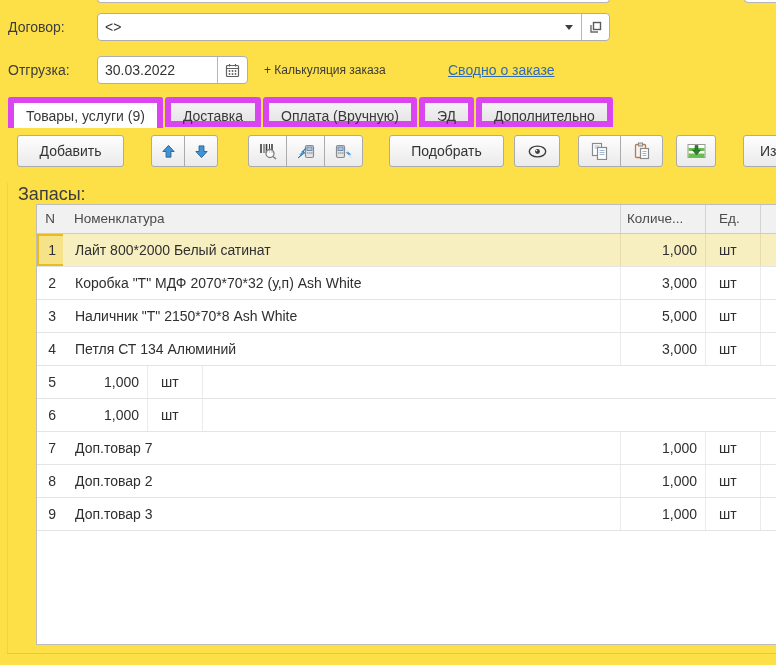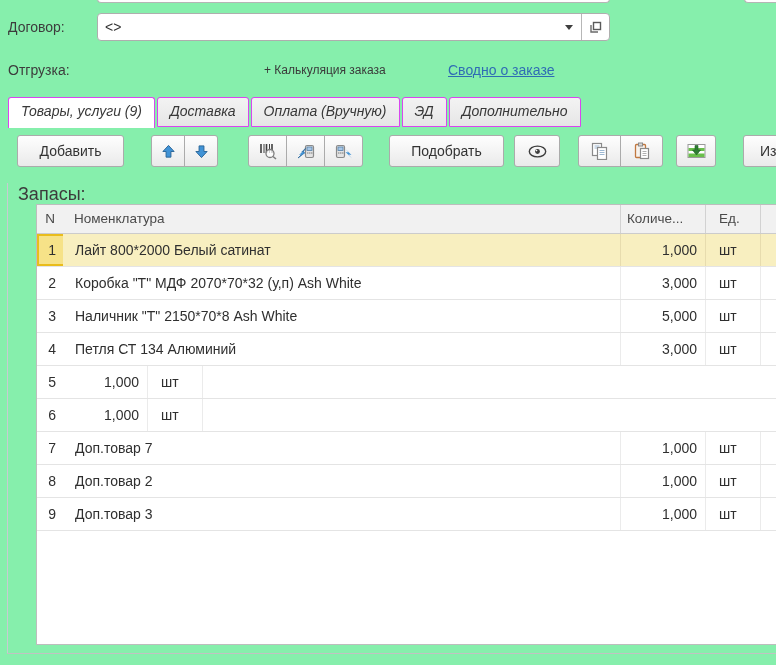--- a/index.html
+++ b/index.html
@@ -1,18 +1,18 @@
 <!DOCTYPE html>
 <html><head>
 <meta charset="utf-8">
 <style>
   * { margin:0; padding:0; box-sizing:border-box; }
   html,body { background:#fff; }
   body { font-family:"Liberation Sans", sans-serif; color:#333; }
-  #screen { position:relative; width:776px; height:665px; overflow:hidden; background:#86efac; }
+  #screen { position:relative; width:776px; height:665px; overflow:hidden; background:#fde047; }
 
   .abs { position:absolute; }
 
   
   .remnant { border:1px solid #b5b5b5; border-top:none; background:#fff; }
 
   
   .flabel { font-size:14px; color:#3c3c3c; line-height:28px; }
 
   
@@ -21,22 +21,22 @@
   .field .zone { display:flex; align-items:center; justify-content:center; }
   .field .sep { width:1px; background:#b7b7b7; }
   .dd-arrow { width:0; height:0; border-left:4px solid transparent; border-right:4px solid transparent; border-top:5px solid #3f3f3f; }
 
   .linkish { font-size:12px; color:#3a3a3a; line-height:28px; white-space:nowrap; cursor:pointer; }
   .hyper { font-size:14px; color:#2f6cb4; text-decoration:underline; line-height:28px; white-space:nowrap; cursor:pointer; }
 
   
   .tabbar { display:flex; align-items:flex-start; }
   .tab { height:30px; line-height:27px; padding:0 12px; font-size:14px; color:#383838;
-         background:linear-gradient(#f3f3f3,#e6e6e6); border:1px solid #d946ef; border-radius:3px 3px 0 0;
-         margin-right:2px; white-space:nowrap; cursor:pointer;font-style:italic; }
+         background:linear-gradient(#f3f3f3,#e6e6e6); border:6px solid #d946ef; border-radius:3px 3px 0 0;
+         margin-right:2px; white-space:nowrap; cursor:pointer; }
   .tab.active { height:31px; background:#fff; border-bottom:none; }
 
   
   .btn { display:flex; align-items:center; justify-content:center; gap:4px;
          background:linear-gradient(#fefefe,#eaeaea); border:1px solid #ababab; border-radius:3px;
          font-size:14px; color:#333; cursor:pointer; white-space:nowrap; }
   .btngroup { display:flex; }
   .btngroup .btn { border-radius:0; margin-left:-1px; }
   .btngroup .btn:first-child { border-radius:3px 0 0 3px; margin-left:0; }
   .btngroup .btn:last-child { border-radius:0 3px 3px 0; }
@@ -84,20 +84,38 @@
     <div class="sep"></div>
     <div class="zone" style="width:27px;">
       <svg width="15" height="15" viewBox="0 0 15 15">
         <path d="M3 5 L3 12 L10 12" fill="none" stroke="#6a6a6a" stroke-width="1.4"></path>
         <rect x="5.5" y="2.5" width="7" height="7" fill="#fff" stroke="#5a5a5a" stroke-width="1.4"></rect>
       </svg>
     </div>
   </div>
 
   <div class="abs flabel" style="left:8px; top:56px;">Отгрузка:</div>
+  <div class="abs field" style="left:97px; top:56px; width:151px; height:28px;">
+    <div class="val">30.03.2022</div>
+    <div class="sep"></div>
+    <div class="zone" style="width:29px;">
+      <svg width="15" height="15" viewBox="0 0 15 15">
+        <rect x="1.5" y="2.5" width="12" height="11" rx="1" fill="#fff" stroke="#5f5f5f" stroke-width="1.2"></rect>
+        <line x1="1.5" y1="5.5" x2="13.5" y2="5.5" stroke="#5f5f5f" stroke-width="1.2"></line>
+        <line x1="4.5" y1="1" x2="4.5" y2="3.5" stroke="#5f5f5f" stroke-width="1.2"></line>
+        <line x1="10.5" y1="1" x2="10.5" y2="3.5" stroke="#5f5f5f" stroke-width="1.2"></line>
+        <circle cx="4.5" cy="8" r=".9" fill="#5f5f5f"></circle>
+          <circle cx="7.5" cy="8" r=".9" fill="#5f5f5f"></circle>
+          <circle cx="10.5" cy="8" r=".9" fill="#5f5f5f"></circle>
+        <circle cx="4.5" cy="11" r=".9" fill="#5f5f5f"></circle>
+          <circle cx="7.5" cy="11" r=".9" fill="#5f5f5f"></circle>
+          <circle cx="10.5" cy="11" r=".9" fill="#5f5f5f"></circle>
+      </svg>
+    </div>
+  </div>
   <div class="abs linkish" style="left:264px; top:56px;">+ Калькуляция заказа</div>
   <div class="abs hyper" style="left:448px; top:56px;">Сводно о заказе</div>
 
   <div class="abs tabbar" style="left:8px; top:97px; width:768px;">
     <div class="tab active">Товары, услуги (9)</div>
     <div class="tab">Доставка</div>
     <div class="tab">Оплата (Вручную)</div>
     <div class="tab">ЭД</div>
     <div class="tab">Дополнительно</div>
   </div>

